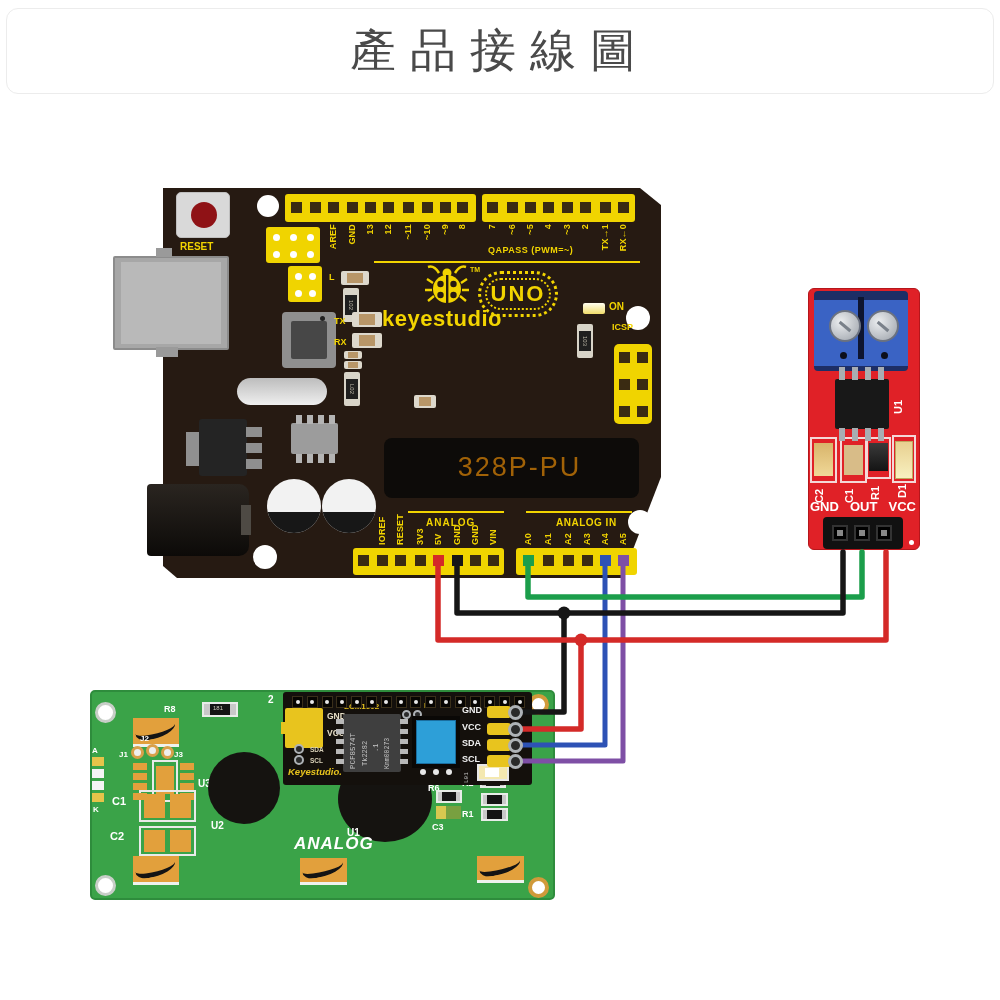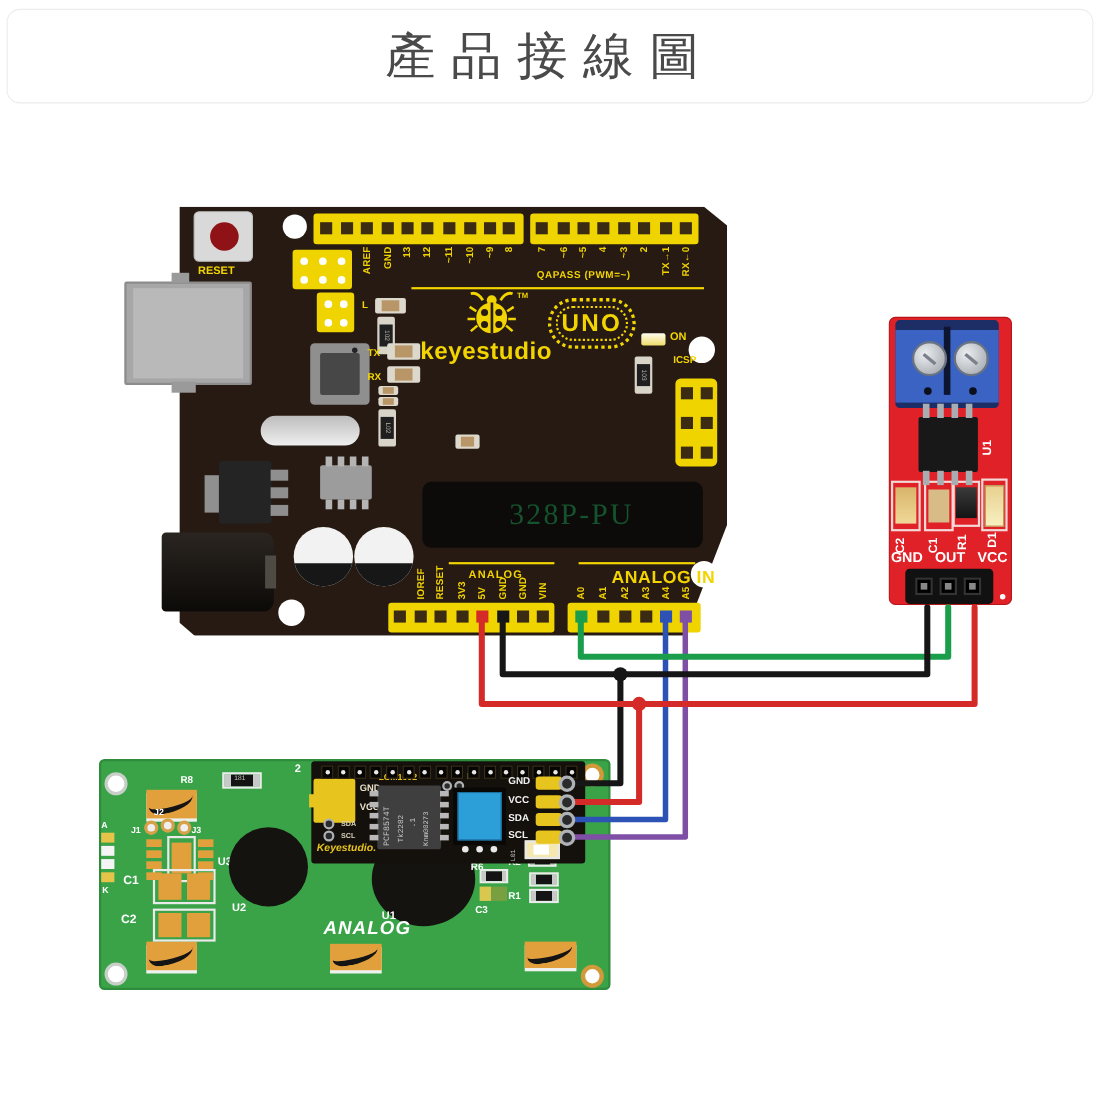--- a/index.html
+++ b/index.html
@@ -114,21 +114,21 @@
   <path d="M9 21 L3 17 M8 28 L1 28 M10 34 L4 39 M37 21 L43 17 M38 28 L45 28 M36 34 L42 39" stroke="#f2d400" stroke-width="2.3"></path>
   <circle cx="23" cy="27" r="14" fill="#f2d400"></circle>
   <rect x="22" y="13" width="2.4" height="28" fill="#261a12"></rect>
   <circle cx="16.5" cy="22" r="3.2" fill="#261a12"></circle>
   <circle cx="29.5" cy="22" r="3.2" fill="#261a12"></circle>
   <circle cx="16.5" cy="33" r="3.2" fill="#261a12"></circle>
   <circle cx="29.5" cy="33" r="3.2" fill="#261a12"></circle>
 </svg>
 <span class="t yl" style="left:470px;top:266px;font-size:7px">TM</span>
 <span class="t yl" style="left:382px;top:306px;font-size:22px;letter-spacing:.5px">keyestudio</span>
-<div class="oval" style="left:498px;top:271px;width:80px;height:46px">
+<div class="oval" style="left:478px;top:271px;width:80px;height:46px">
   <div class="in">UNO</div>
 </div>
 
 <div class="t" style="left:583px;top:303px;width:22px;height:11px;background:linear-gradient(#fffef0,#f0dc6a);border-radius:2px"></div>
 <span class="t yl" style="left:609px;top:301px;font-size:10px">ON</span>
 <div class="vres" style="left:577px;top:324px;width:16px;height:34px">
     <b>103</b>
   </div>
 <span class="t yl" style="left:612px;top:322px;font-size:9px">ICSP</span>
 <div class="hdr" style="left:614px;top:344px;width:38px;height:80px;border-radius:5px"></div>
@@ -138,37 +138,37 @@
 <div class="t" style="left:199px;top:419px;width:48px;height:57px;background:#242424;border-radius:3px"></div>
 <div class="t" style="left:246px;top:427px;width:16px;height:10px;background:#8f8f8f"></div>
 <div class="t" style="left:246px;top:443px;width:16px;height:10px;background:#8f8f8f"></div>
 <div class="t" style="left:246px;top:459px;width:16px;height:10px;background:#8f8f8f"></div>
 <div class="t" style="left:291px;top:423px;width:47px;height:31px;background:#9c9c9c;border-radius:2px"></div>
 <div class="res" style="left:414px;top:395px;width:22px;height:13px">
     <i></i>
   </div>
 
 <div class="t" style="left:384px;top:438px;width:255px;height:60px;background:#0d0b09;border-radius:8px"></div>
-<div class="t" style="left:384px;top:452px;width:271px;text-align:center;font-family:Liberation Serif, serif;font-size:27px;color:#14532d;letter-spacing:2px">328P-PU</div>
+<div class="t" style="left:384px;top:452px;width:271px;text-align:center;font-family:Liberation Sans, sans-serif;font-size:27px;color:#a16207;letter-spacing:2px">328P-PU</div>
 
 <div class="t" style="left:147px;top:484px;width:102px;height:72px;background:linear-gradient(180deg,#2a2520,#0c0a08);border-radius:4px 10px 10px 4px"></div>
 <div class="t" style="left:241px;top:505px;width:10px;height:30px;background:#4e4a44"></div>
 <div class="t" style="left:267px;top:479px;width:54px;height:54px;border-radius:50%;background:#f2f2f2;overflow:hidden">
     <div style="position:absolute;bottom:0;width:100%;height:38%;background:#171717;border-radius:0 0 27px 27px"></div>
   </div>
 <div class="t" style="left:322px;top:479px;width:54px;height:54px;border-radius:50%;background:#f2f2f2;overflow:hidden">
     <div style="position:absolute;bottom:0;width:100%;height:38%;background:#171717;border-radius:0 0 27px 27px"></div>
   </div>
 
 <span class="t yl" style="left:488px;top:245px;font-size:9px;letter-spacing:.5px">QAPASS (PWM=~)</span>
 <div class="t" style="left:374px;top:261px;width:266px;height:2px;background:#f2d400"></div>
 <div class="t" style="left:408px;top:511px;width:96px;height:2px;background:#f2d400"></div>
 <span class="t yl" style="left:426px;top:517px;font-size:10px;letter-spacing:1px">ANALOG</span>
 <div class="t" style="left:526px;top:511px;width:106px;height:2px;background:#f2d400"></div>
-<span class="t yl" style="left:556px;top:517px;font-size:16px;letter-spacing:.5px">ANALOG IN</span>
+<span class="t yl" style="left:556px;top:517px;font-size:10px;letter-spacing:.5px">ANALOG IN</span>
 
 <div class="spcb"></div>
 <div class="t" style="left:814px;top:291px;width:94px;height:80px;background:#1d2e66;border-radius:4px"></div>
 <div class="t" style="left:814px;top:300px;width:94px;height:66px;background:#3a63c4"></div>
 <div class="t" style="left:858px;top:297px;width:6px;height:62px;background:#0e1530"></div>
 <div class="screw" style="left:829px;top:310px">
     <i></i>
   </div>
 <div class="screw" style="left:867px;top:310px">
     <i></i>

